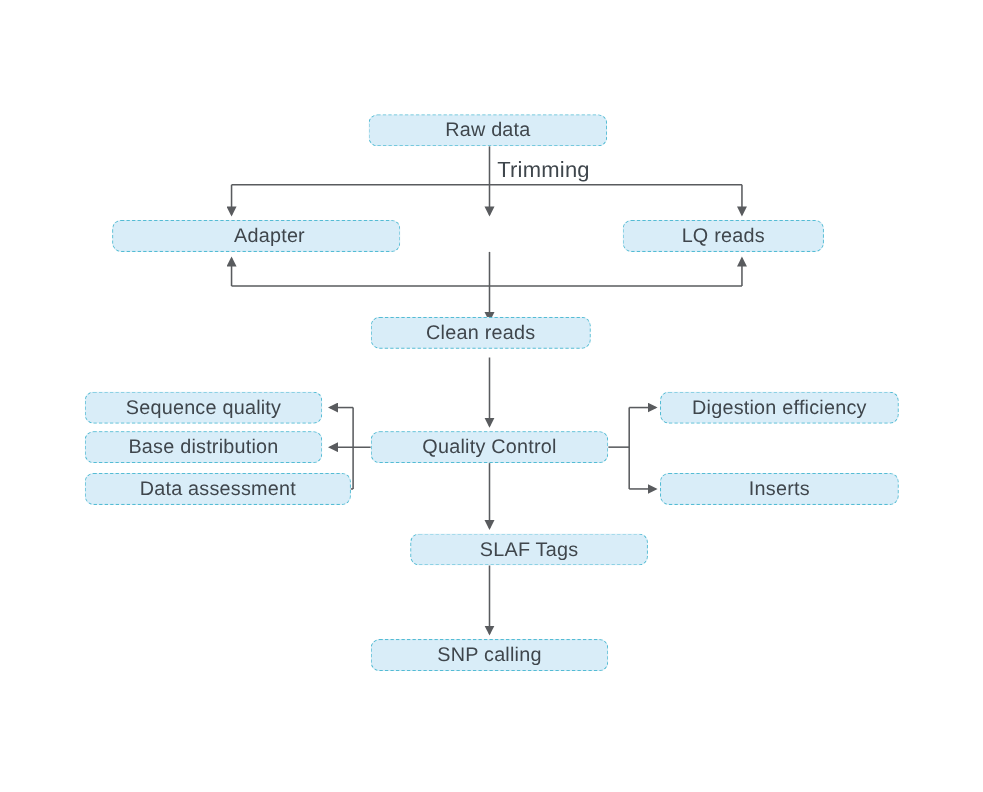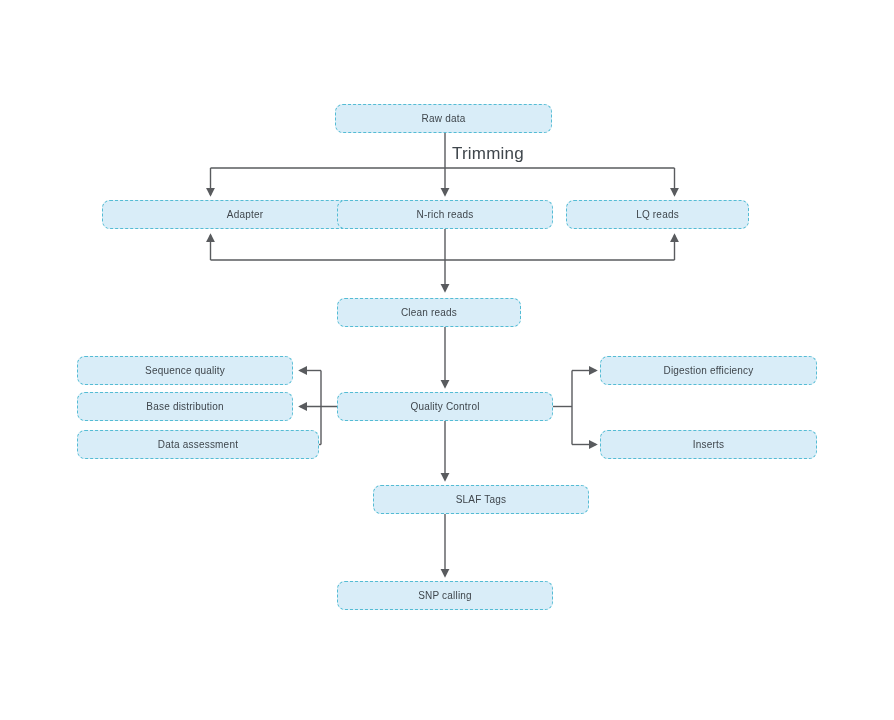--- a/index.html
+++ b/index.html
@@ -22,37 +22,37 @@
     pointer-events:none;
   }
   .node{
     position:absolute;
     box-sizing:border-box;
     height:29px;
     background:var(--node-fill);
     border:1.5px dashed var(--node-border);
     border-radius:8px;
     display:flex;align-items:center;justify-content:center;
-    font-size:10px;
+    font-size:18px;
     color:var(--text);
     letter-spacing:.2px;
     white-space:nowrap;
   }
   .edge-label{
     position:absolute;
-    font-size:17px;
+    font-size:20px;
     color:var(--text);
     letter-spacing:.2px;
   }
   
   .n-raw{left:335px;top:104px;width:217px;}
   .n-adapter{left:102px;top:200px;width:262px;padding-left:24px;}
   .n-nrich{left:337px;top:200px;width:216px;}
   .n-lq{left:566px;top:200px;width:183px;}
-  .n-clean{left:337px;top:298px;width:184px;}
+  .n-clean{left:337px;top:288px;width:200px;}
   .n-seqq{left:77px;top:356px;width:216px;}
   .n-based{left:77px;top:392px;width:216px;}
   .n-dataa{left:77px;top:430px;width:242px;}
   .n-qc{left:337px;top:392px;width:216px;}
   .n-dige{left:600px;top:356px;width:217px;}
   .n-inserts{left:600px;top:430px;width:217px;}
   .n-slaf{left:337px;top:485px;width:216px;margin-left:36px;}
   .n-snp{left:337px;top:581px;width:216px;}
   .lbl-trimming{left:452px;top:144px;}
 </style>
@@ -94,21 +94,20 @@
       <path d="M445,421 V480" marker-end="url(#ah)"></path>
       <path d="M445,514 V576" marker-end="url(#ah)"></path>
     </g>
   </svg>
 
   <div class="node n-raw">Raw data</div>
 
   <div class="edge-label lbl-trimming">Trimming</div>
 
   <div class="node n-adapter">Adapter</div>
-  <div class="node n-nrich">N-rich reads</div>
   <div class="node n-lq">LQ reads</div>
 
   <div class="node n-clean">Clean reads</div>
 
   <div class="node n-seqq">Sequence quality</div>
   <div class="node n-based">Base distribution</div>
   <div class="node n-dataa">Data assessment</div>
 
   <div class="node n-qc">Quality Control</div>
 

